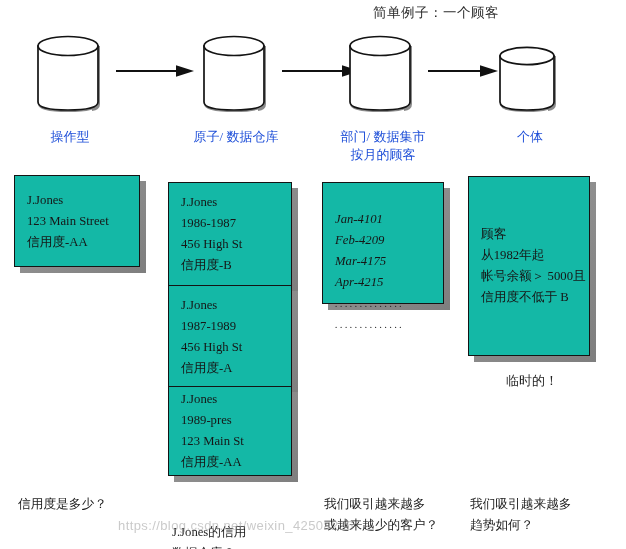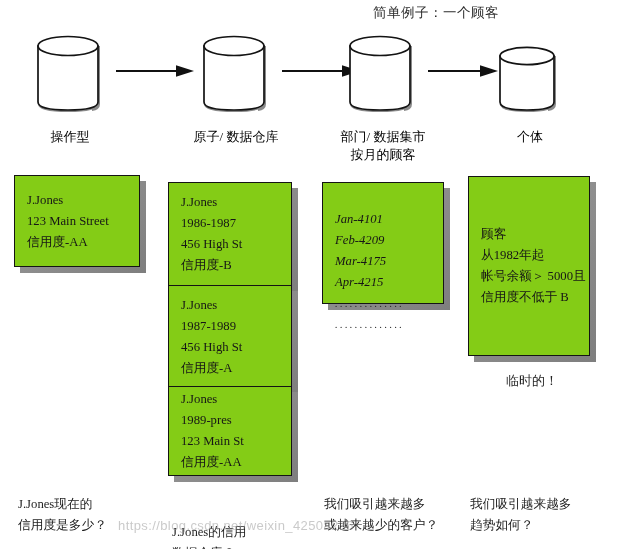--- a/index.html
+++ b/index.html
@@ -33,21 +33,21 @@
   .cyl {
     position: absolute;
   }
   .cyl svg { display: block; }
 
   .stage-label {
     position: absolute;
     text-align: center;
     font-size: 13px;
     line-height: 18px;
-    color: #000000;
+    color: #1d4ed8;
     white-space: nowrap;
   }
 
   
   .arrow {
     position: absolute;
   }
   .arrow svg { display: block; }
 
   
@@ -62,21 +62,21 @@
     height: 100%;
     background: #8f8f8f;
     background-image: linear-gradient(135deg, #9a9a9a 0%, #7e7e7e 100%);
   }
   .card {
     position: absolute;
     left: 0;
     top: 0;
     width: 100%;
     height: 100%;
-    background: #84cc16;
+    background: #14b8a6;
     border: 1.6px solid #141414;
     box-sizing: border-box;
   }
   .card-body {
     position: absolute;
     left: 12px;
     right: 8px;
     top: 50%;
     transform: translateY(-50%);
   }
@@ -267,21 +267,20 @@
       <div class="card-line">从1982年起</div>
       <div class="card-line">帐号余额＞ 5000且</div>
       <div class="card-line">信用度不低于 B</div>
     </div>
   </div>
 </div>
 
 <div id="temporary-note" style="left:506px; top:372px;">临时的！</div>
 
 <div class="question" style="left:18px; top:494px;">
-  <div>J.Jones现在的</div>
   <div>信用度是多少？</div>
 </div>
 
 <div class="question" style="left:172px; top:522px;">
   <div>J.Jones的信用</div>
   <div>数据仓库？</div>
 </div>
 
 <div class="question" style="left:324px; top:494px;">
   <div>我们吸引越来越多</div>

